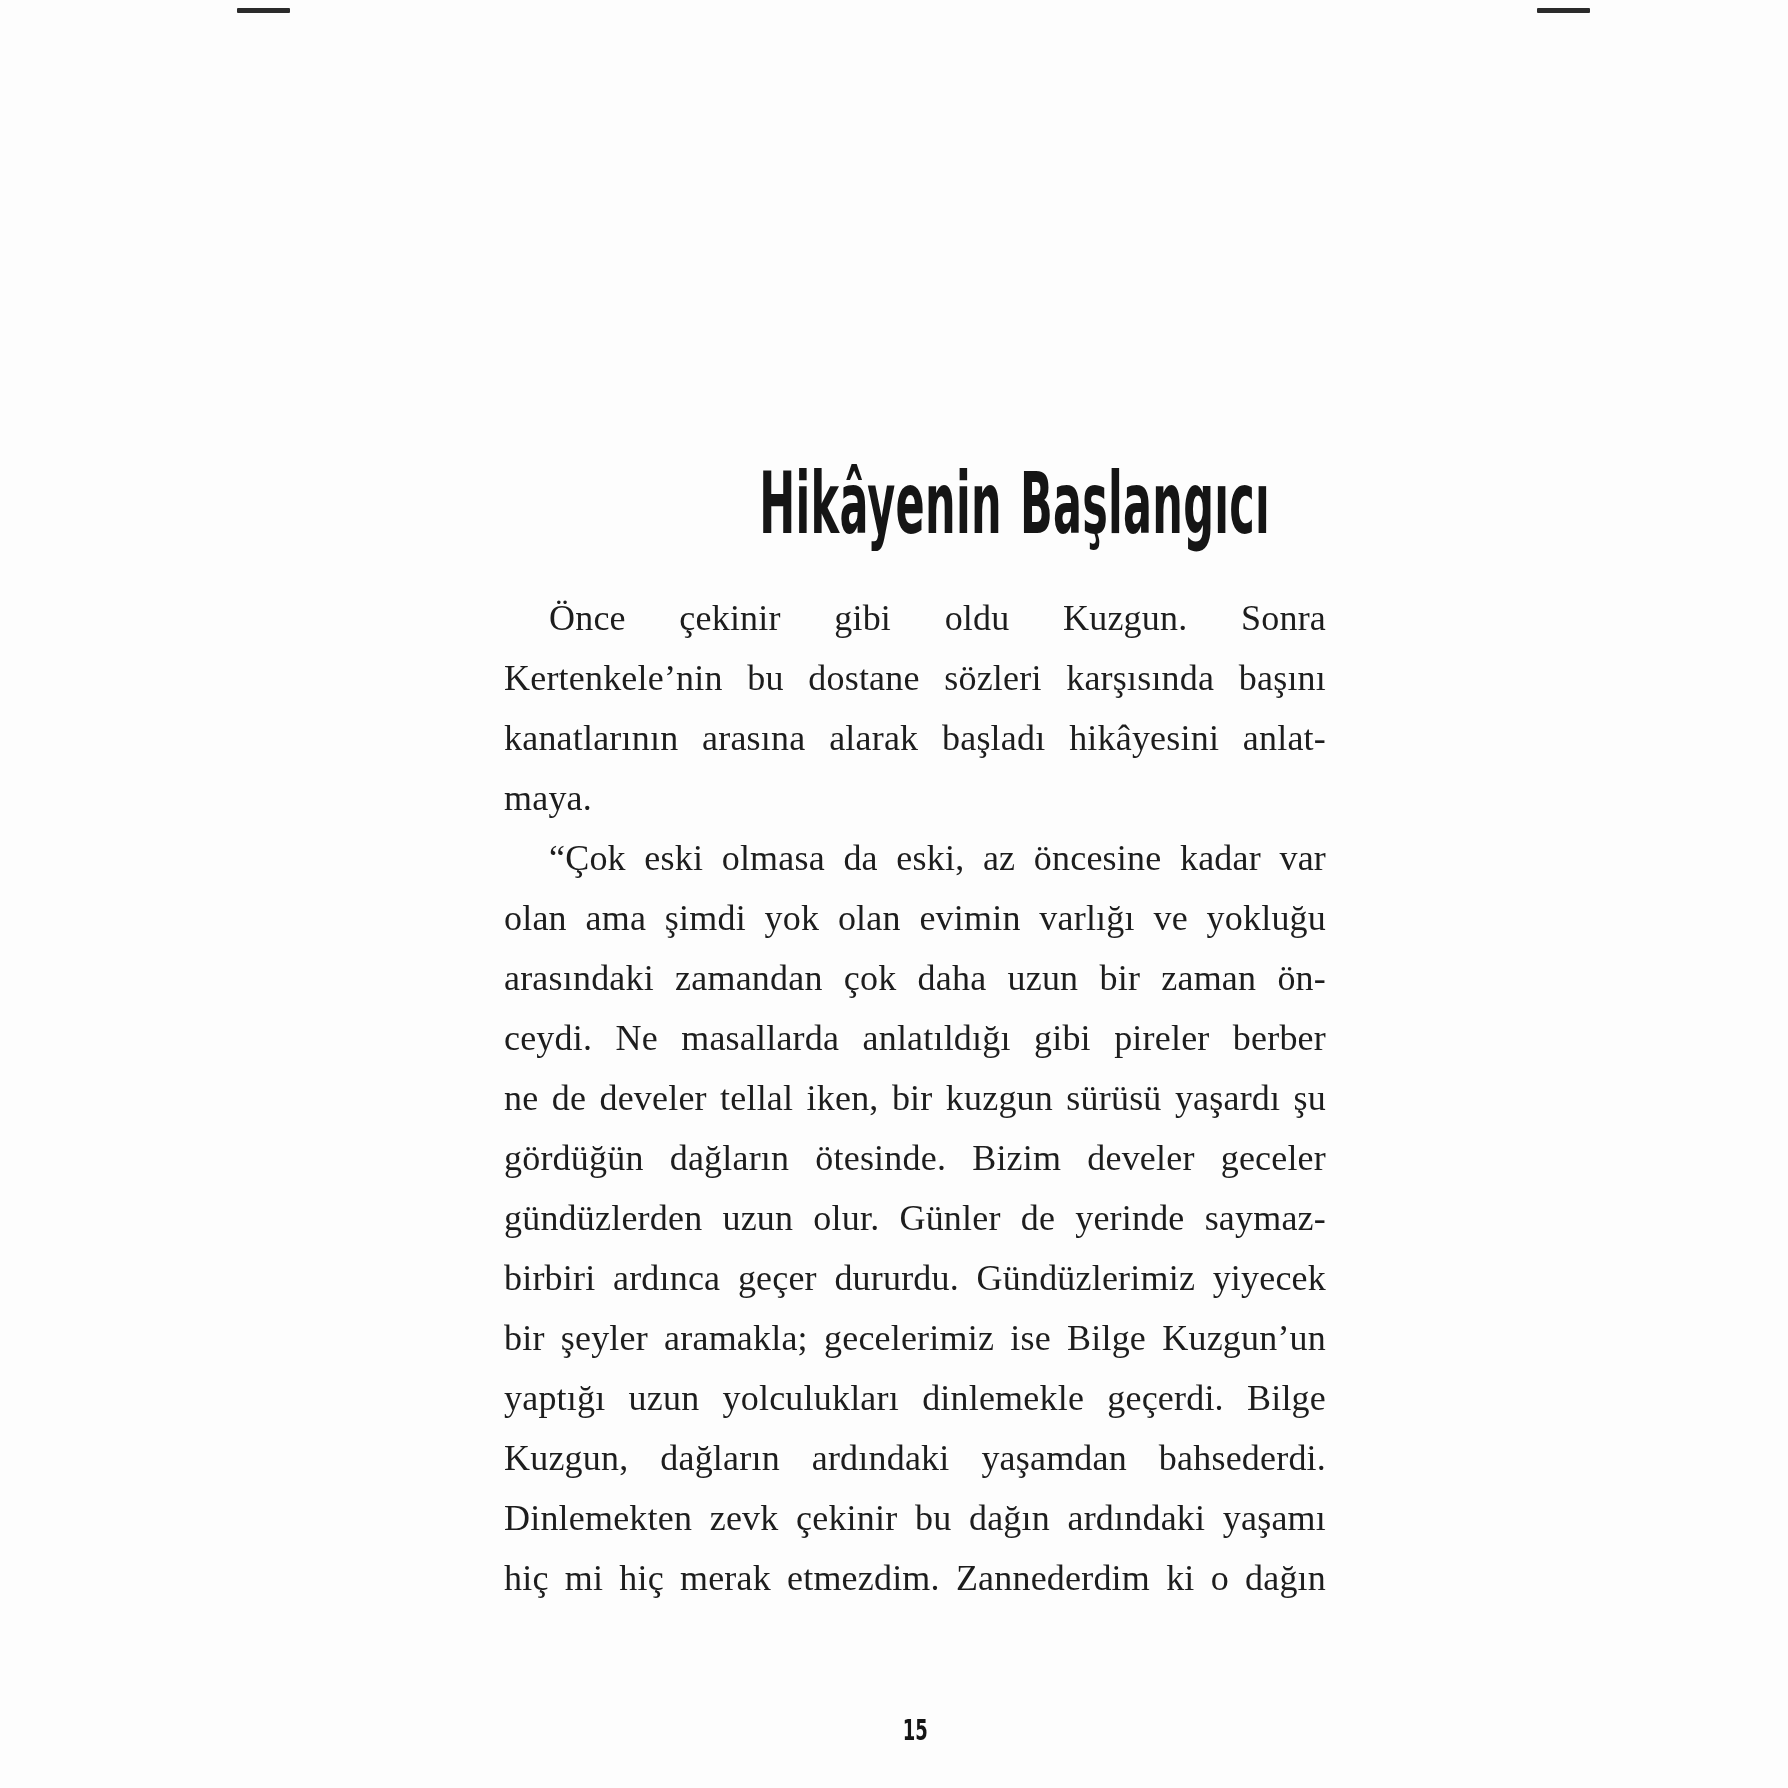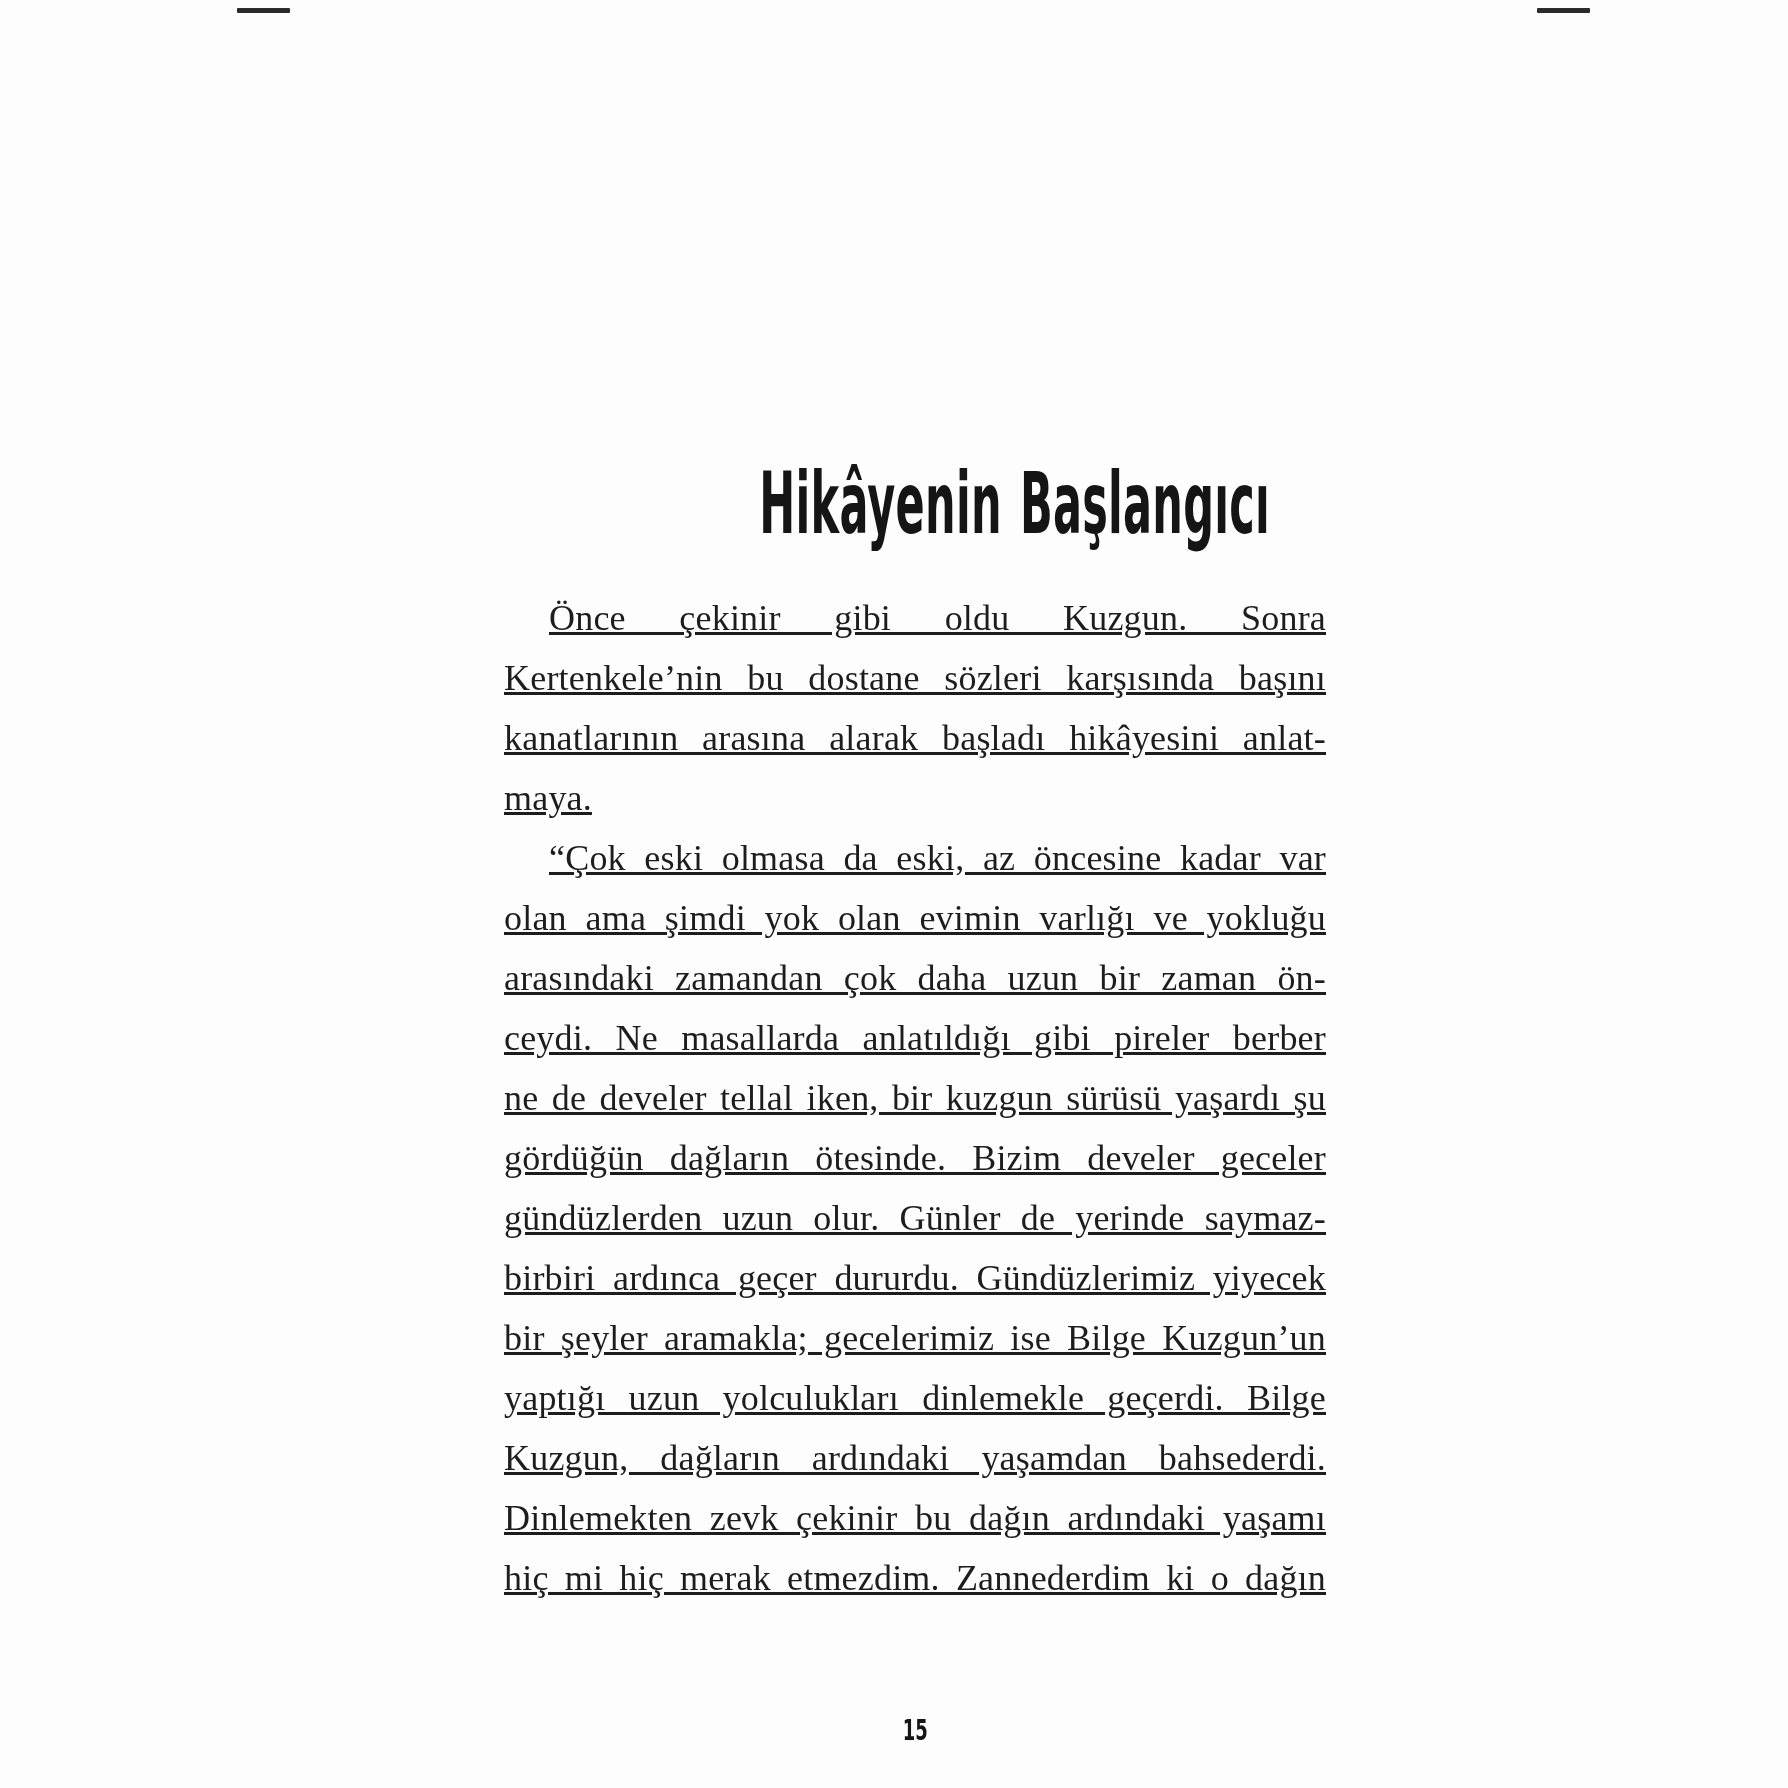--- a/index.html
+++ b/index.html
@@ -50,21 +50,20 @@
     transform: scaleX(0.50);
     transform-origin: 50% 0%;
   }
 
   
   .body-text {
     position: absolute;
     left: 504px;
     top: 588px;
     width: 822px;
-    text-decoration: underline;
   }
   .line {
     height: 60px;
     line-height: 60px;
     font-size: 36px;
     letter-spacing: 0.2px;
     text-align: justify;
     text-align-last: justify;
     color: #1d1d1d;
   }

